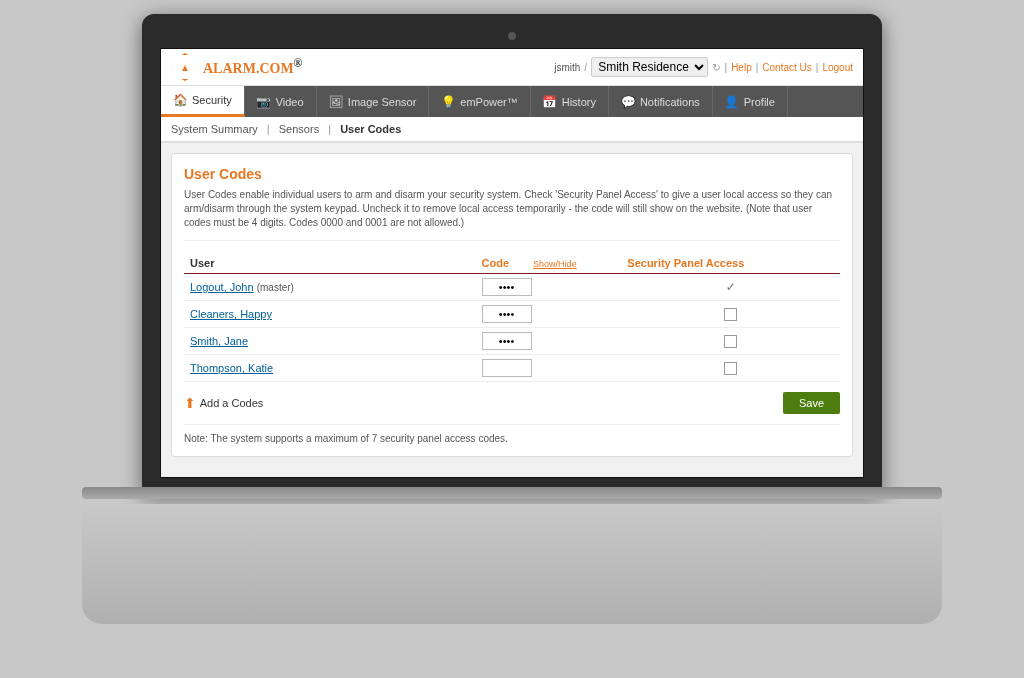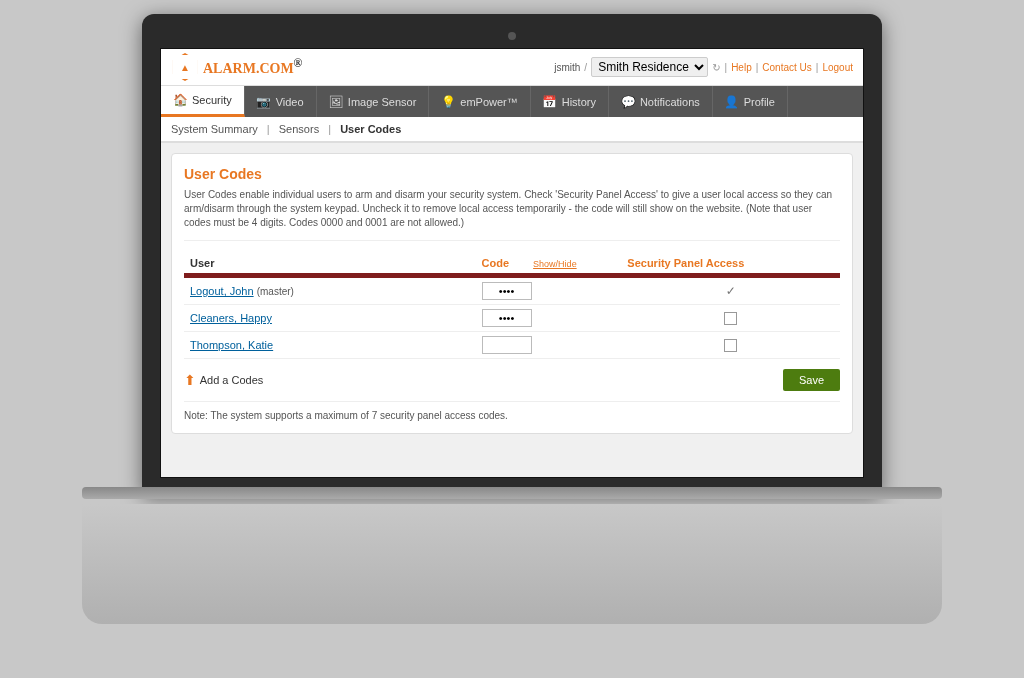--- a/index.html
+++ b/index.html
@@ -213,21 +213,21 @@
     .users-table {
       width: 100%;
       border-collapse: collapse;
     }
 
     .users-table th {
       text-align: left;
       font-size: 11px;
       font-weight: bold;
       padding: 4px 6px;
-      border-bottom: 5px solid #7f1d1d;
+      border-bottom: 1px solid #7f1d1d;
     }
 
     .th-user { color: #333; width: 40%; }
     .th-code { color: #e87722; width: 20%; }
     .th-access { color: #e87722; text-align: center; width: 30%; }
 
     .show-hide-link {
       color: #e87722;
       font-size: 9px;
       font-weight: normal;
@@ -460,20 +460,31 @@
                     <span class="user-link">Cleaners, Happy</span>
                   </td>
                   <td>
                     <input type="password" class="code-input" value="1234" style="">
                   </td>
                   <td class="access-cell">
                     <div class="checkbox-custom"></div>
                   </td>
                 </tr>
 
+                <tr>
+                  <td>
+                    <span class="user-link">Smith, Jane</span>
+                  </td>
+                  <td>
+                    <input type="password" class="code-input" value="1234" style="">
+                  </td>
+                  <td class="access-cell">
+                    <div class="checkbox-custom"></div>
+                  </td>
+                </tr>
 
                 <tr>
                   <td>
                     <span class="user-link">Thompson, Katie</span>
                   </td>
                   <td>
                     <input type="text" class="code-input" value="" style="">
                   </td>
                   <td class="access-cell">
                     <div class="checkbox-custom"></div>

